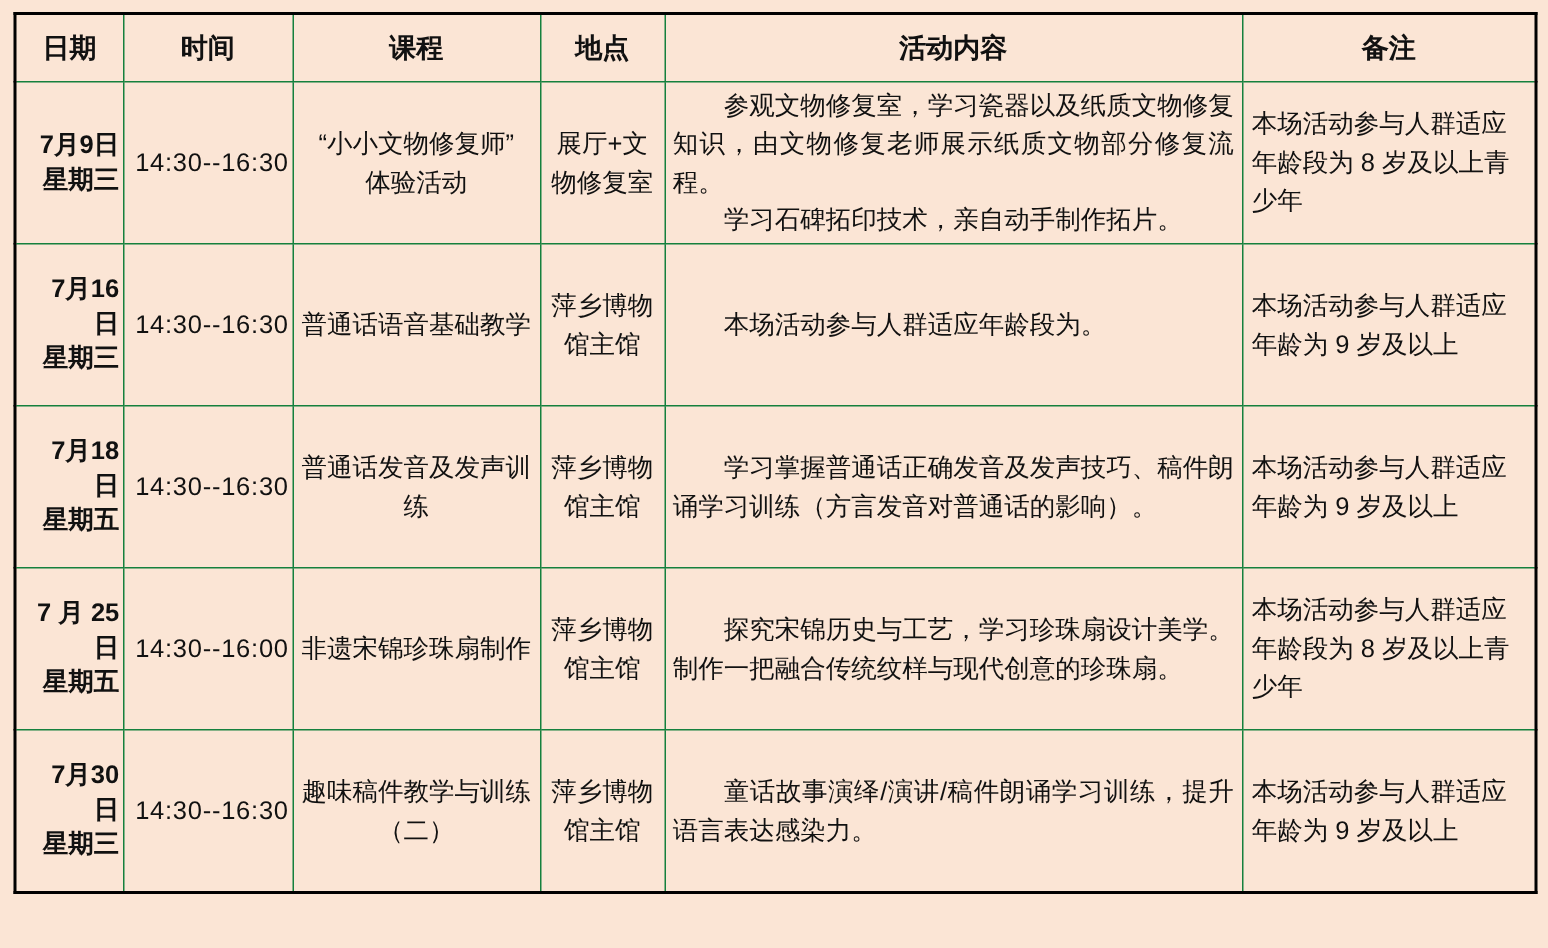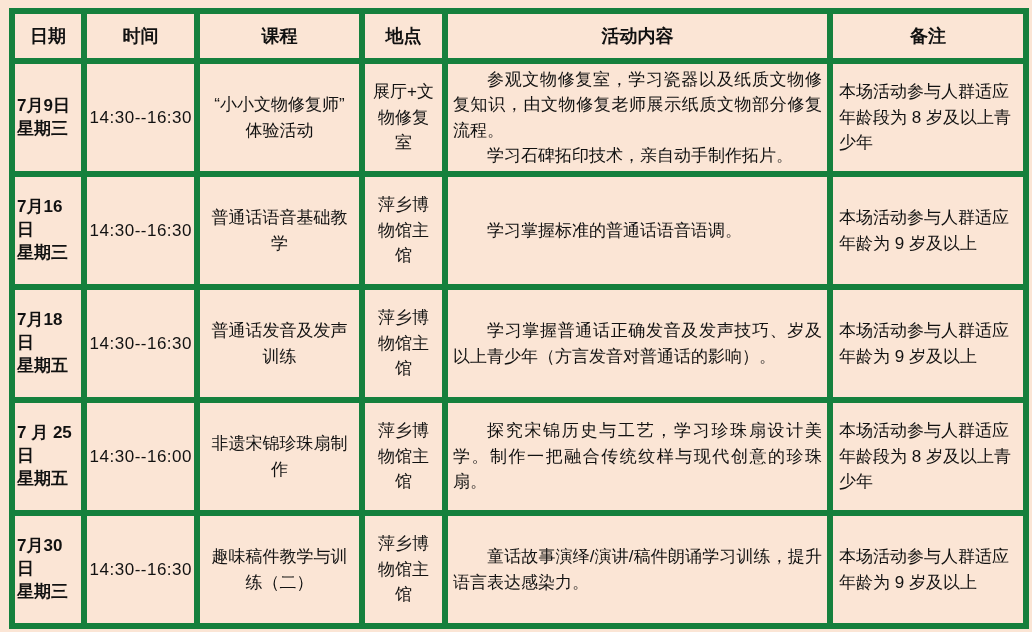--- a/index.html
+++ b/index.html
@@ -18,21 +18,21 @@
     padding: 8px 9px;
   }
   table.schedule {
     border-collapse: collapse;
     table-layout: fixed;
     width: 1014px;
     border: 2px solid #000;
     background: #fbe5d5;
   }
   th, td {
-    border: 6px solid #15803d;
+    border: 1px solid #15803d;
     vertical-align: middle;
     overflow: hidden;
   }
   col.c-date    { width: 72px; }
   col.c-time    { width: 113px; }
   col.c-course  { width: 165px; }
   col.c-loc     { width: 83px; }
   col.c-content { width: 385px; }
   col.c-remark  { width: 196px; }
 
@@ -41,21 +41,21 @@
     font-size: 18px;
     font-weight: bold;
     text-align: center;
     padding: 2px;
   }
   tbody td { height: 79px; font-size: 17px; }
 
   td.date {
     font-weight: bold;
     white-space: pre-line;
-    text-align: left;
+    text-align: right;
     line-height: 1.35;
     padding: 2px;
   }
   td.time {
     text-align: right;
     padding: 2px;
     letter-spacing: 0.5px;
   }
   td.course {
     text-align: center;
@@ -119,33 +119,33 @@
           <td class="remark">本场活动参与人群适应年龄段为 8 岁及以上青少年</td>
         </tr>
         <tr>
           <td class="date">7月16
 日
 星期三</td>
           <td class="time">14:30--16:30</td>
           <td class="course">普通话语音基础教学</td>
           <td class="location">萍乡博物馆主馆</td>
           <td class="content">
-            <p>学习掌握标准的普通话语音语调。</p>
+            <p>本场活动参与人群适应年龄段为。</p>
           </td>
           <td class="remark">本场活动参与人群适应年龄为 9 岁及以上</td>
         </tr>
         <tr>
           <td class="date">7月18
 日
 星期五</td>
           <td class="time">14:30--16:30</td>
           <td class="course">普通话发音及发声训练</td>
           <td class="location">萍乡博物馆主馆</td>
           <td class="content">
-            <p>学习掌握普通话正确发音及发声技巧、岁及以上青少年（方言发音对普通话的影响）。</p>
+            <p>学习掌握普通话正确发音及发声技巧、稿件朗诵学习训练（方言发音对普通话的影响）。</p>
           </td>
           <td class="remark">本场活动参与人群适应年龄为 9 岁及以上</td>
         </tr>
         <tr>
           <td class="date">7 月 25
 日
 星期五</td>
           <td class="time">14:30--16:00</td>
           <td class="course">非遗宋锦珍珠扇制作</td>
           <td class="location">萍乡博物馆主馆</td>

